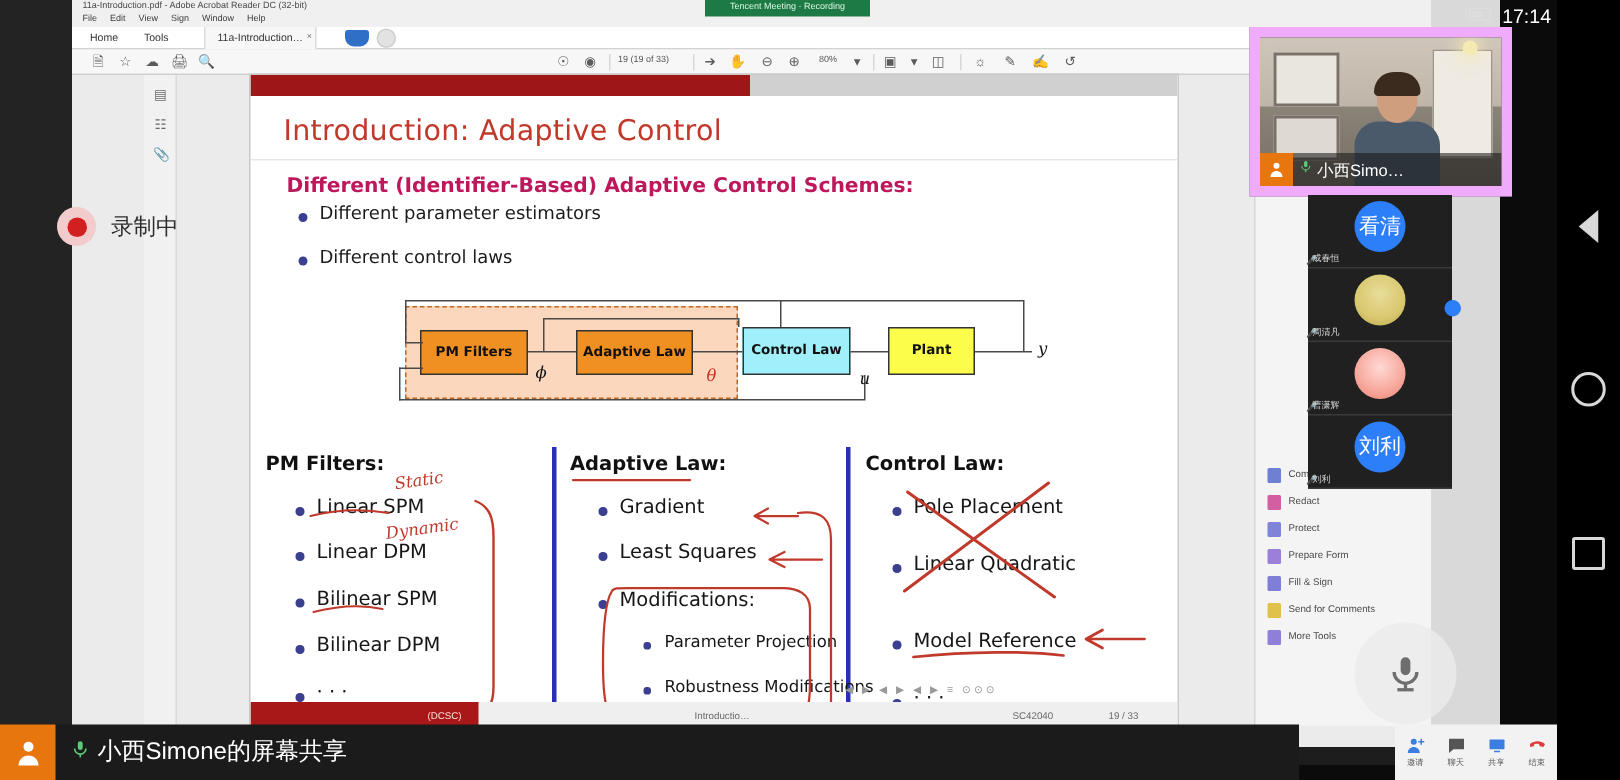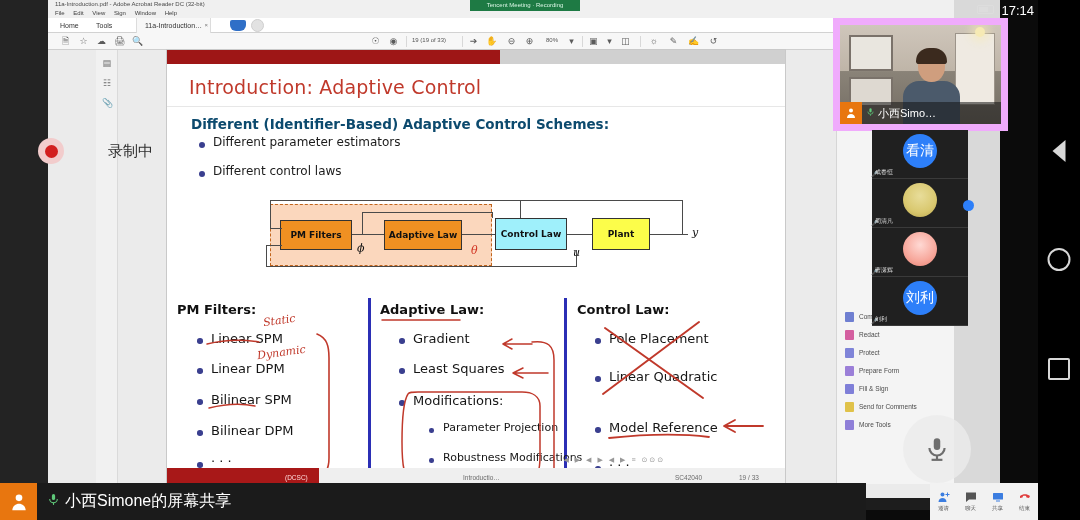--- a/index.html
+++ b/index.html
@@ -58,21 +58,21 @@
 
   
   .slide { position:absolute; left:119px; top:50px; width:618px; height:434px; background:#fff;
            box-shadow:0 0 0 1px #c9c9c9; overflow:hidden; }
   .slide-topbar { position:absolute; left:0; top:0; width:100%; height:14px; background:#d0d0d0; }
   .slide-topbar-red { position:absolute; left:0; top:0; width:333px; height:14px; background:#9e1616; }
   .slide-title { position:absolute; left:22px; top:26px; font-size:19px; color:#c0392b;
                  font-family:"DejaVu Sans", sans-serif; letter-spacing:.2px; }
   .slide-rule { position:absolute; left:0; top:56px; width:100%; height:1px; background:#e7e7e7; }
 
-  .slide-h2 { position:absolute; left:24px; top:66px; font-size:13.5px; font-weight:bold; color:#0c4a6e;
+  .slide-h2 { position:absolute; left:24px; top:66px; font-size:13.5px; font-weight:bold; color:#be185d;
               font-family:"DejaVu Sans", sans-serif; }
   .b-item { position:absolute; font-size:12px; color:#1b1b1b; font-family:"DejaVu Sans", sans-serif; }
   .bullet { position:absolute; width:6px; height:6px; border-radius:50%; background:#3a3f8f; }
 
   
   .diag { position:absolute; left:95px; top:150px; width:430px; height:72px; }
   .diag-dash { position:absolute; left:8px; top:4px; width:222px; height:62px;
                background:#fbd7bd; border:1px dashed #c0641c; }
   .blk { position:absolute; font-size:9px; font-weight:bold; color:#111; text-align:center;
          font-family:"DejaVu Sans", sans-serif; display:flex; align-items:center; justify-content:center;
@@ -133,21 +133,21 @@
               border-radius:3px; padding:0 7px; color:#fff; font-size:12px; line-height:19px;
               white-space:nowrap; }
   .clock { position:absolute; right:46px; top:0; height:22px; color:#fff; font-size:13px;
            line-height:22px; white-space:nowrap; }
   .clock .batt { display:inline-block; width:17px; height:9px; border:1px solid #ddd; border-radius:1px;
                  margin-right:4px; position:relative; top:-1px; }
   .clock .batt i { position:absolute; left:1px; top:1px; bottom:1px; width:60%; background:#ddd;
                    display:block; }
 
   
-  .recbadge { position:absolute; left:38px; top:138px; display:flex; align-items:center;gap:34px; }
+  .recbadge { position:absolute; left:38px; top:138px; display:flex; align-items:center; }
   .recdot-ring { width:26px; height:26px; border-radius:50%; background:#f2cccc; display:flex;
                  align-items:center; justify-content:center; }
   .recdot { width:13px; height:13px; border-radius:50%; background:#d21f1f; }
   .rectext { margin-left:10px; font-size:15px; color:#2e2e2e; font-family:"DejaVu Sans", sans-serif; }
 
   
   .pip { position:absolute; left:833px; top:18px; width:175px; height:113px; overflow:hidden;
          background:#5c5a57; border:7px solid #f0abfc; }
   .pip-wall { position:absolute; inset:0;
        background:linear-gradient(180deg,#cfc6bb 0%,#bfb5a8 46%,#8a8378 47%,#746d63 100%); }

